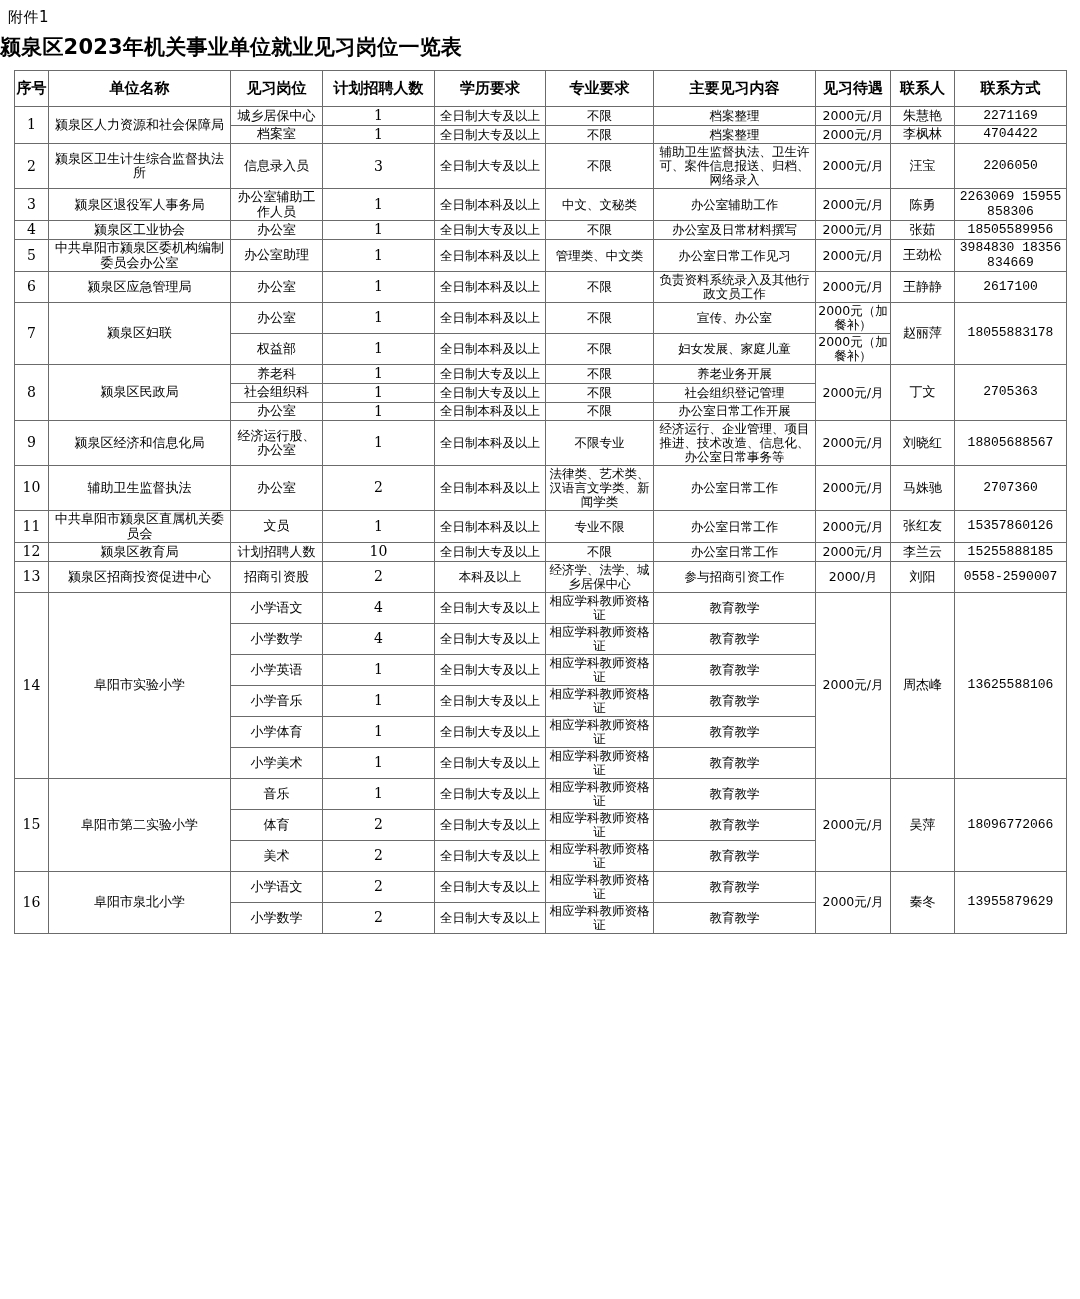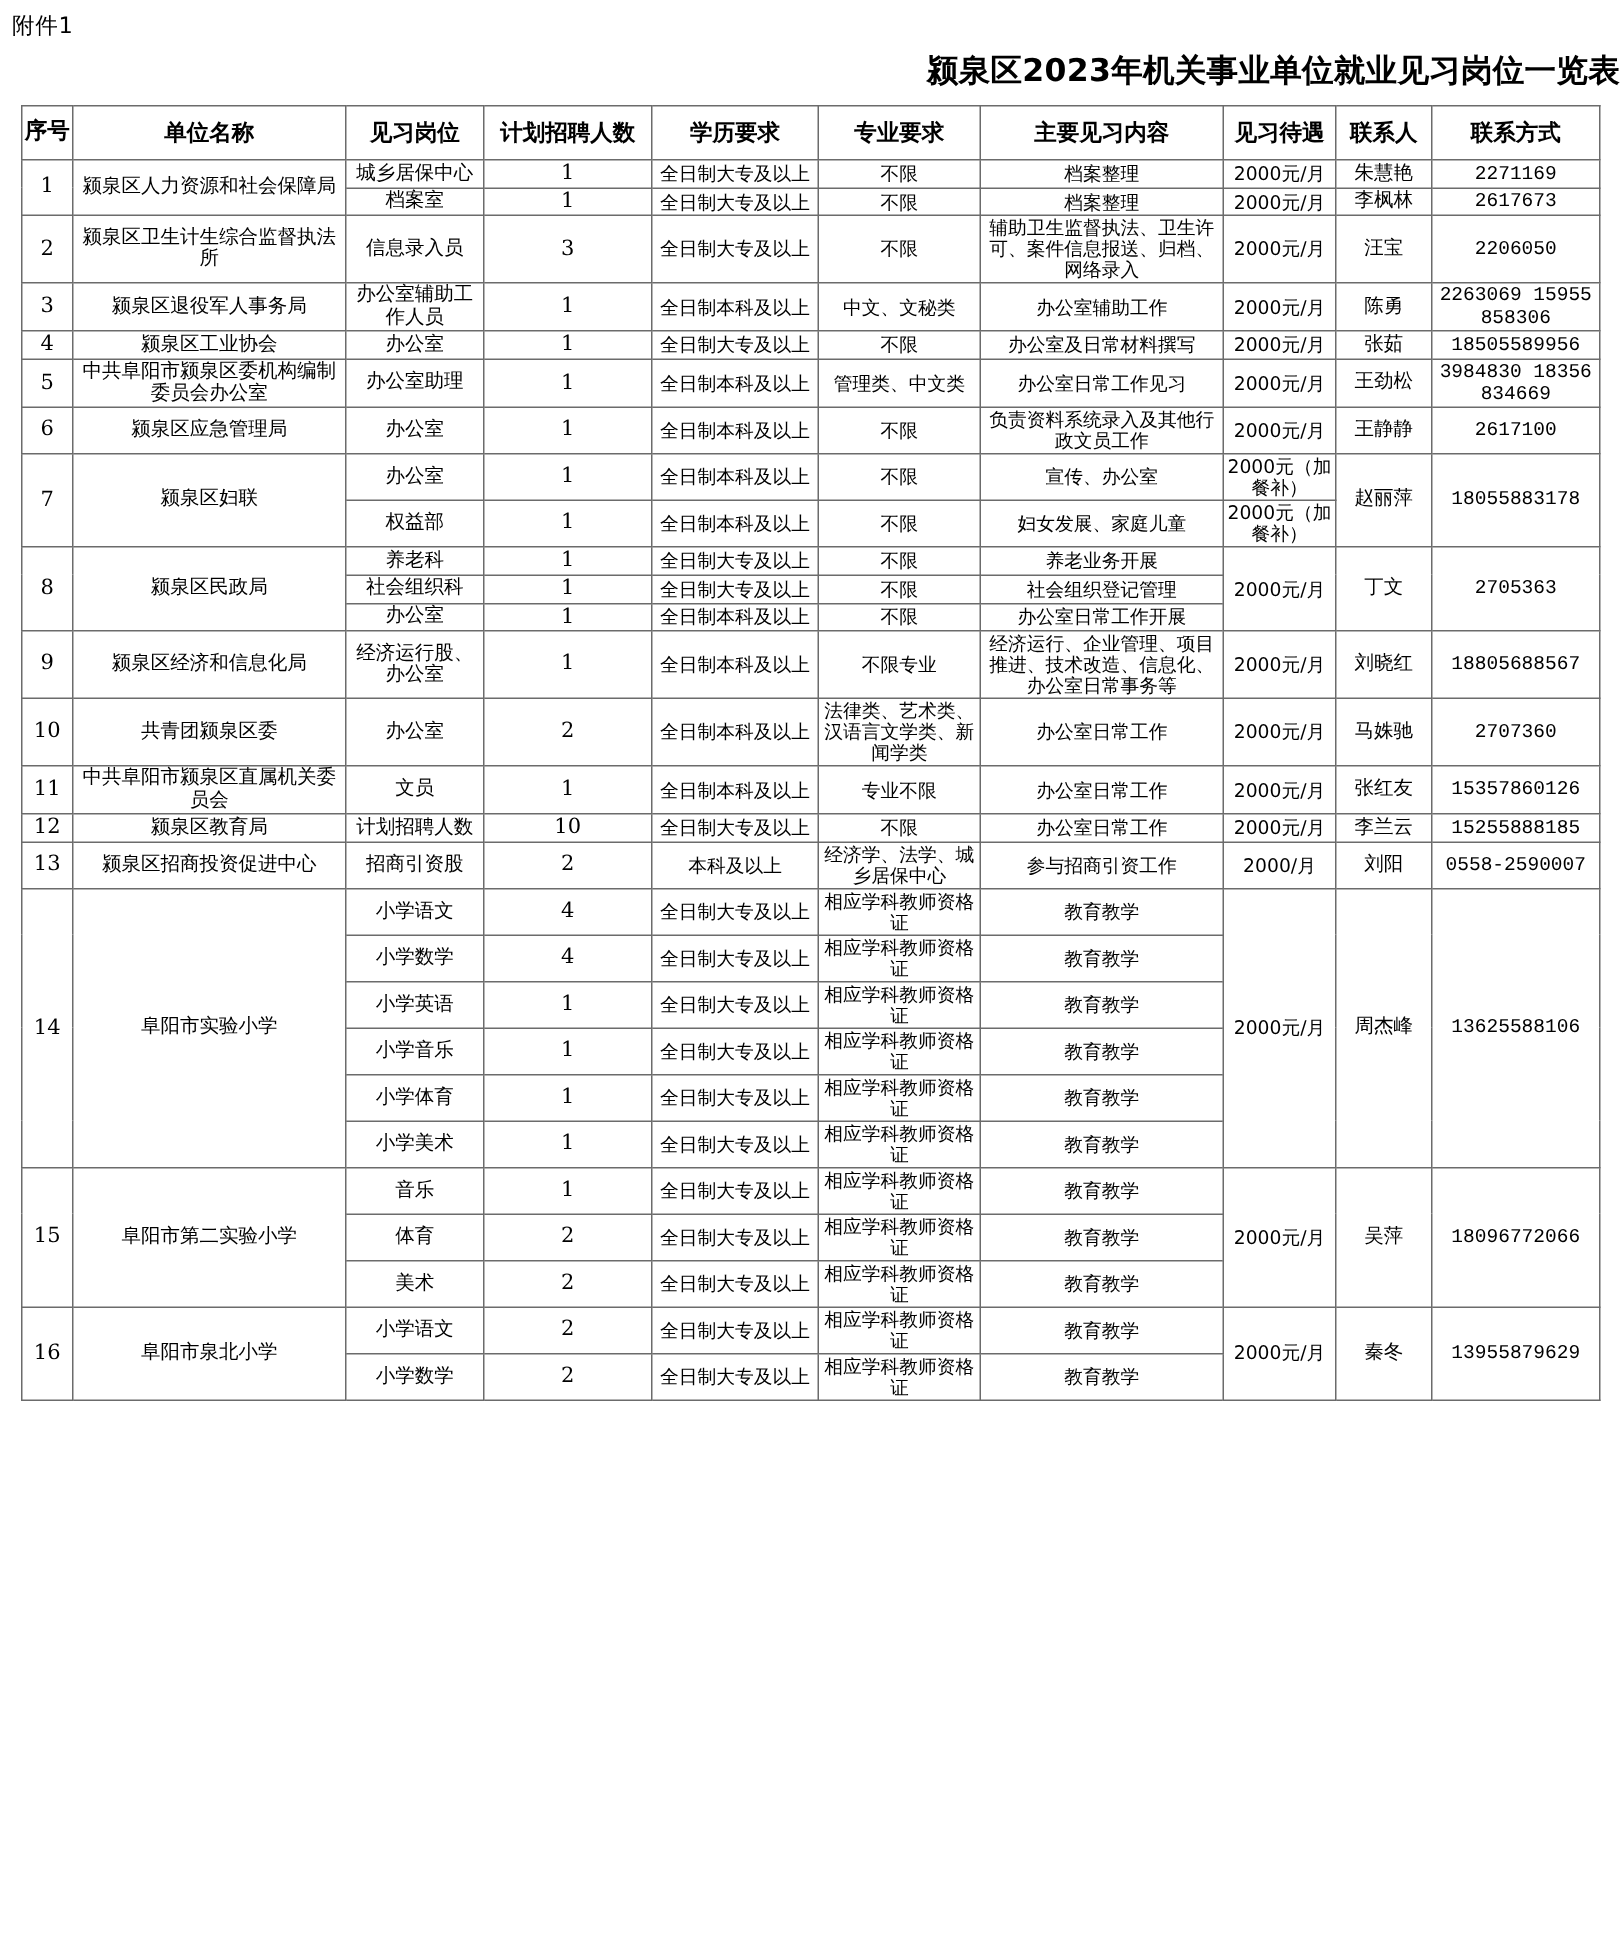--- a/index.html
+++ b/index.html
@@ -28,21 +28,21 @@
     top: 8px;
     font-size: 15px;
     line-height: 1.2;
     letter-spacing: 0.5px;
   }
   .doc-title {
     position: absolute;
     left: 0;
     top: 33px;
     width: 1080px;
-    text-align: right;
+    text-align: left;
     font-size: 21px;
     font-weight: bold;
     letter-spacing: 0.2px;
   }
   .table-wrap {
     position: absolute;
     left: 14px;
     top: 70px;
     width: 1052px;
   }
@@ -135,21 +135,21 @@
             <td class="phone">2271169</td>
           </tr>
           <tr>
             <td class="cn">档案室</td>
             <td class="cnt">1</td>
             <td class="cn small">全日制大专及以上</td>
             <td class="cn small">不限</td>
             <td class="cn small">档案整理</td>
             <td class="cn small">2000元/月</td>
             <td class="cn">李枫林</td>
-            <td class="phone">2617673</td>
+            <td class="phone">4704422</td>
           </tr>
           <tr>
             <td class="seqn">2</td>
             <td class="cn">颍泉区卫生计生综合监督执法所</td>
             <td class="cn">信息录入员</td>
             <td class="cnt">3</td>
             <td class="cn small">全日制大专及以上</td>
             <td class="cn small">不限</td>
             <td class="cn small">辅助卫生监督执法、卫生许可、案件信息报送、归档、网络录入</td>
             <td class="cn small">2000元/月</td>
@@ -257,21 +257,21 @@
             <td class="cnt">1</td>
             <td class="cn small">全日制本科及以上</td>
             <td class="cn small">不限专业</td>
             <td class="cn small">经济运行、企业管理、项目推进、技术改造、信息化、办公室日常事务等</td>
             <td class="cn small">2000元/月</td>
             <td class="cn">刘晓红</td>
             <td class="phone">18805688567</td>
           </tr>
           <tr>
             <td class="seqn">10</td>
-            <td class="cn">共青团颍泉区委</td>
+            <td class="cn">辅助卫生监督执法</td>
             <td class="cn">办公室</td>
             <td class="cnt">2</td>
             <td class="cn small">全日制本科及以上</td>
             <td class="cn small">法律类、艺术类、汉语言文学类、新闻学类</td>
             <td class="cn small">办公室日常工作</td>
             <td class="cn small">2000元/月</td>
             <td class="cn">马姝驰</td>
             <td class="phone">2707360</td>
           </tr>
           <tr>

